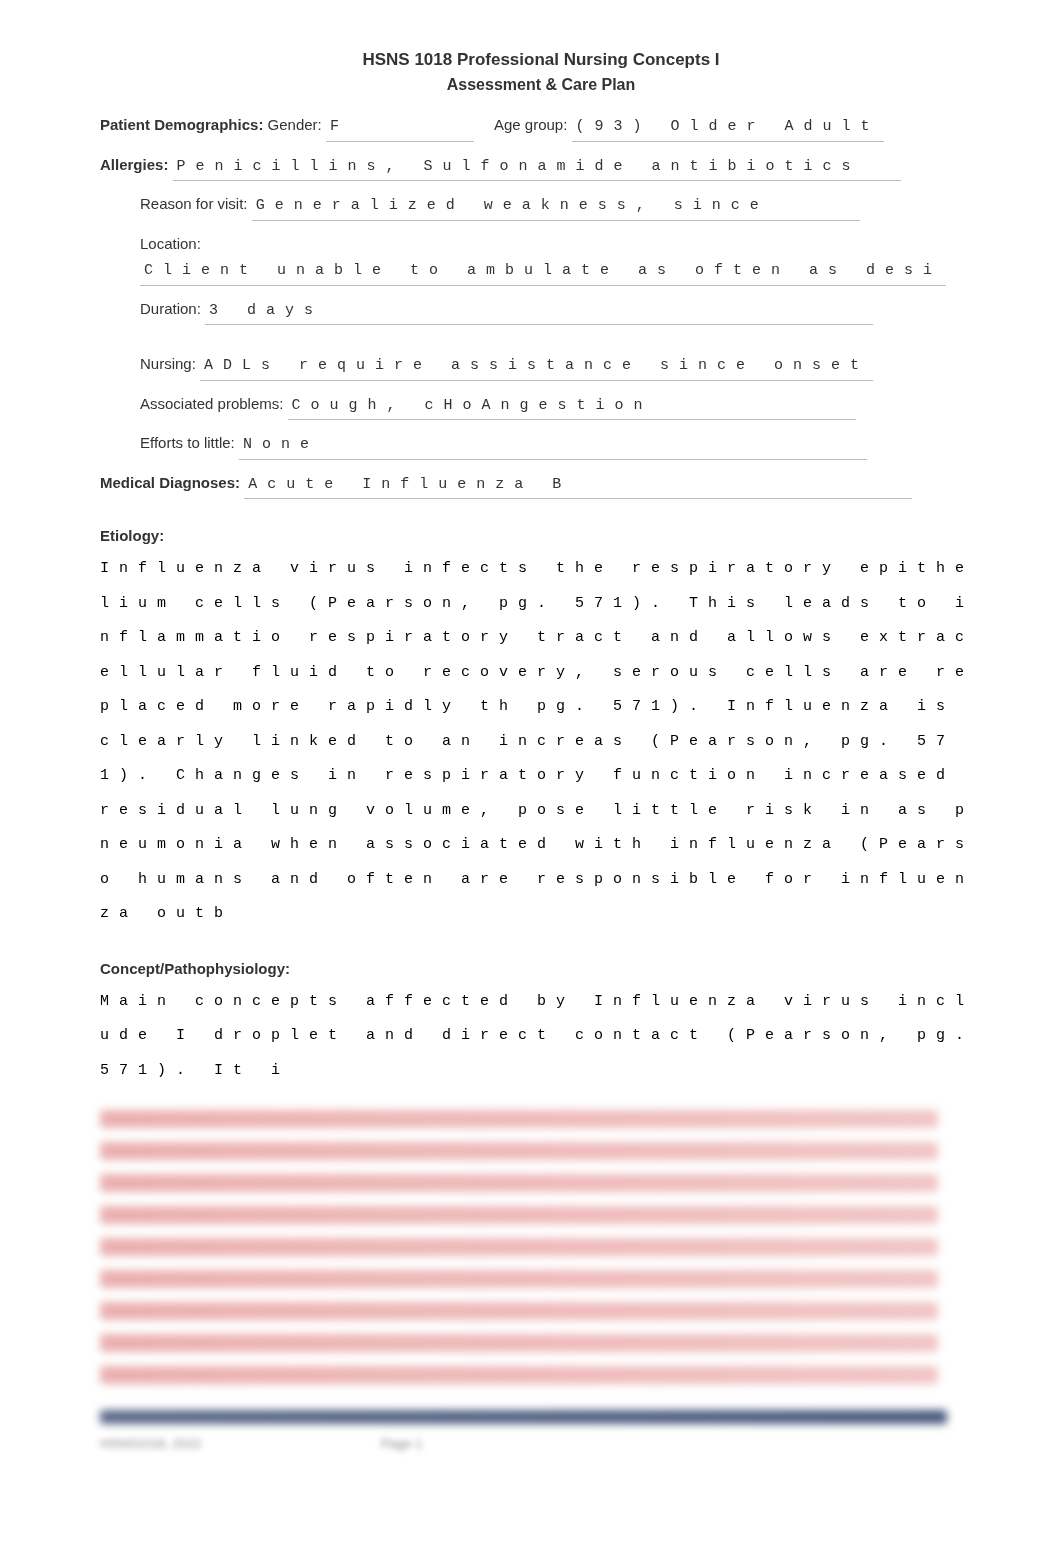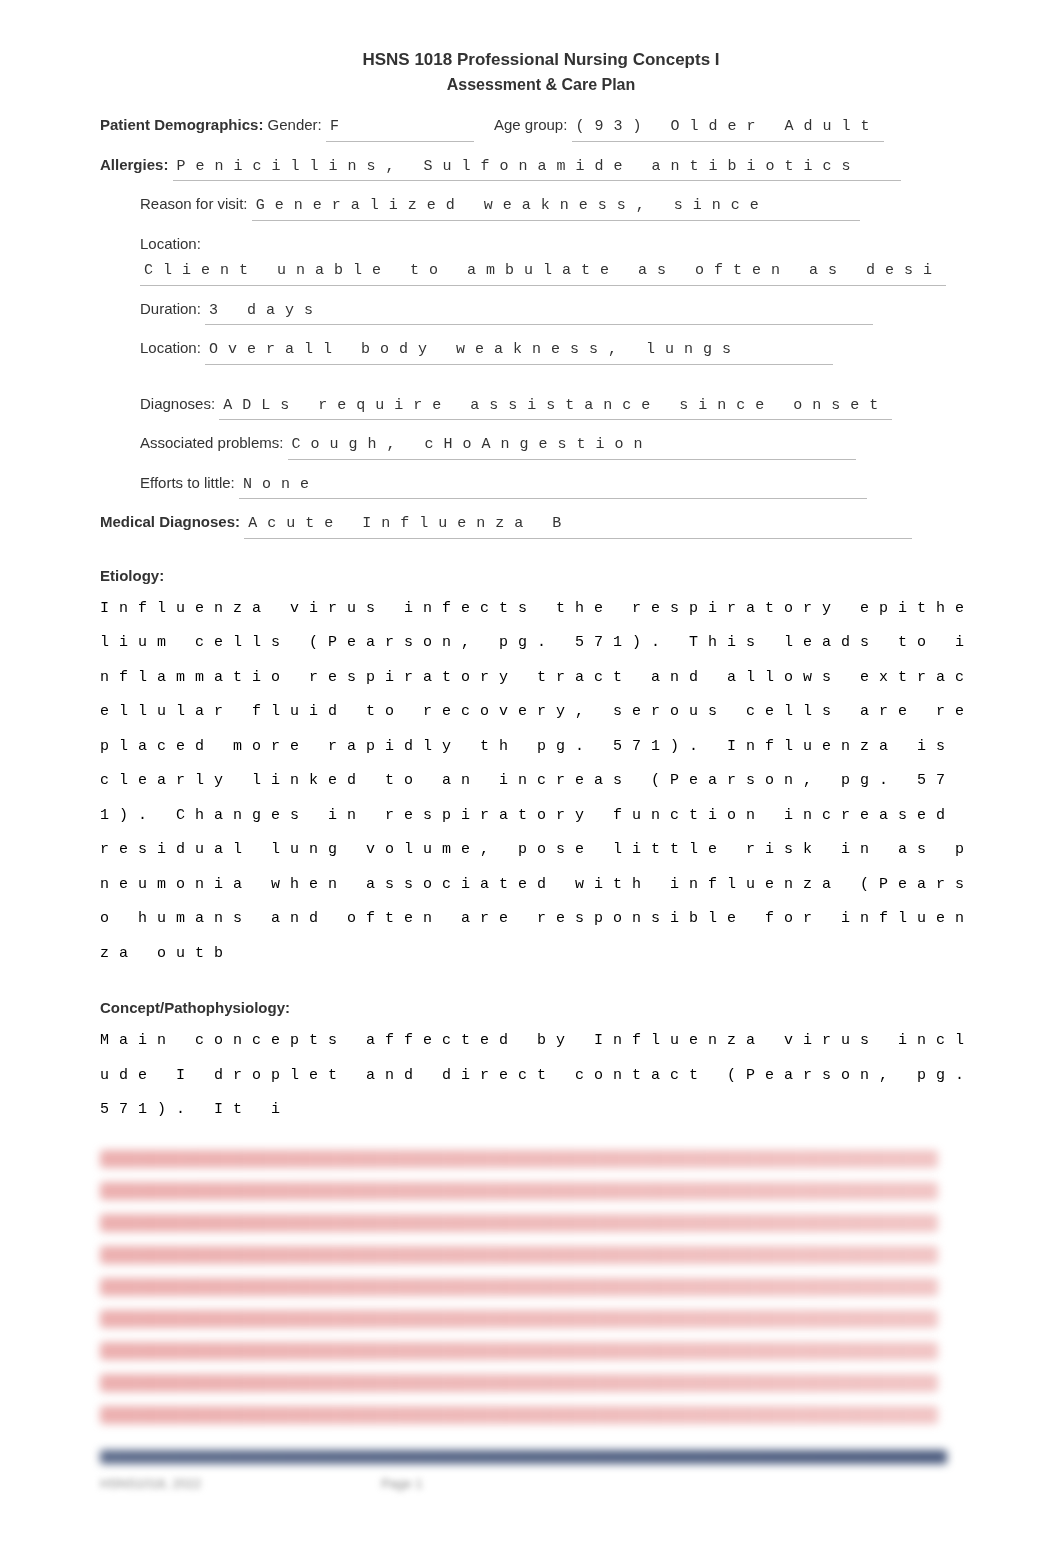--- a/index.html
+++ b/index.html
@@ -121,27 +121,23 @@
       <span class="underline" style="min-width:600px">Generalized weakness, since</span>
     </div>
     <div class="row">
       <span>Location:</span>
       <span class="underline" style="min-width:660px">Client unable to ambulate as often as desi</span>
     </div>
     <div class="row">
       <span>Duration:</span>
       <span class="underline" style="min-width:660px">3 days</span>
     </div>
-    <div class="row">
-      <span>Location:</span>
-      <span class="underline" style="min-width:620px">Overall body weakness, lungs</span>
-    </div>
     <div style="height:10px"></div>
     <div class="row">
-      <span>Diagnoses:</span>
+      <span>Nursing:</span>
       <span class="underline" style="min-width:640px">ADLs require assistance since onset</span>
     </div>
     <div class="row">
       <span>Associated problems:</span>
       <span class="underline" style="min-width:560px">Cough, cHoAngestion</span>
     </div>
     <div class="row">
       <span>Efforts to little:</span>
       <span class="underline" style="min-width:620px">None</span>
     </div>

